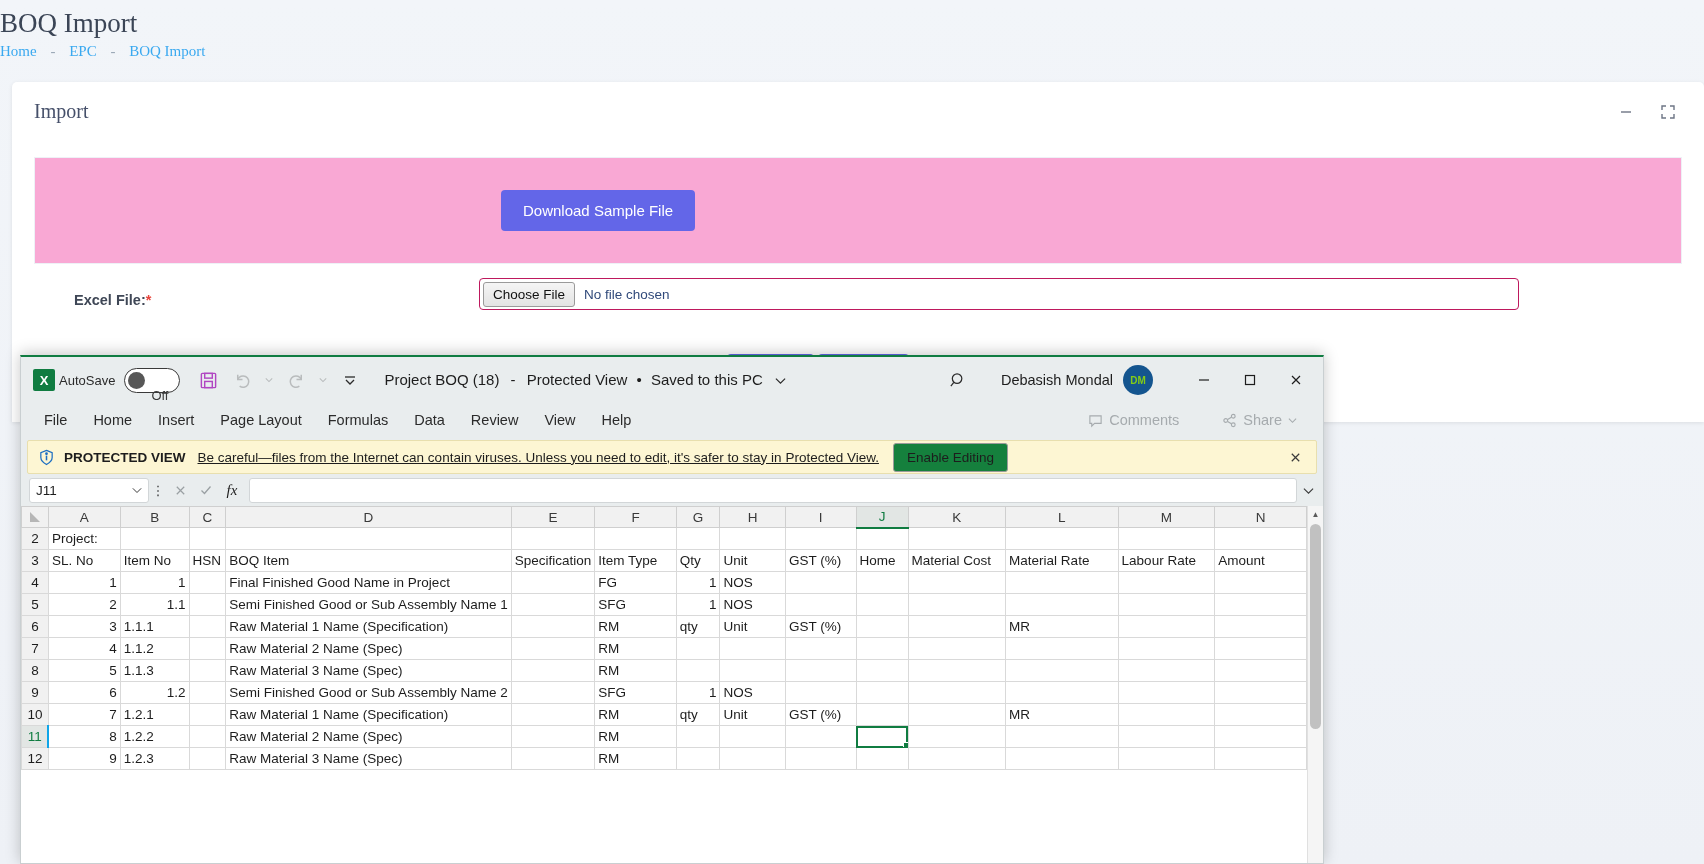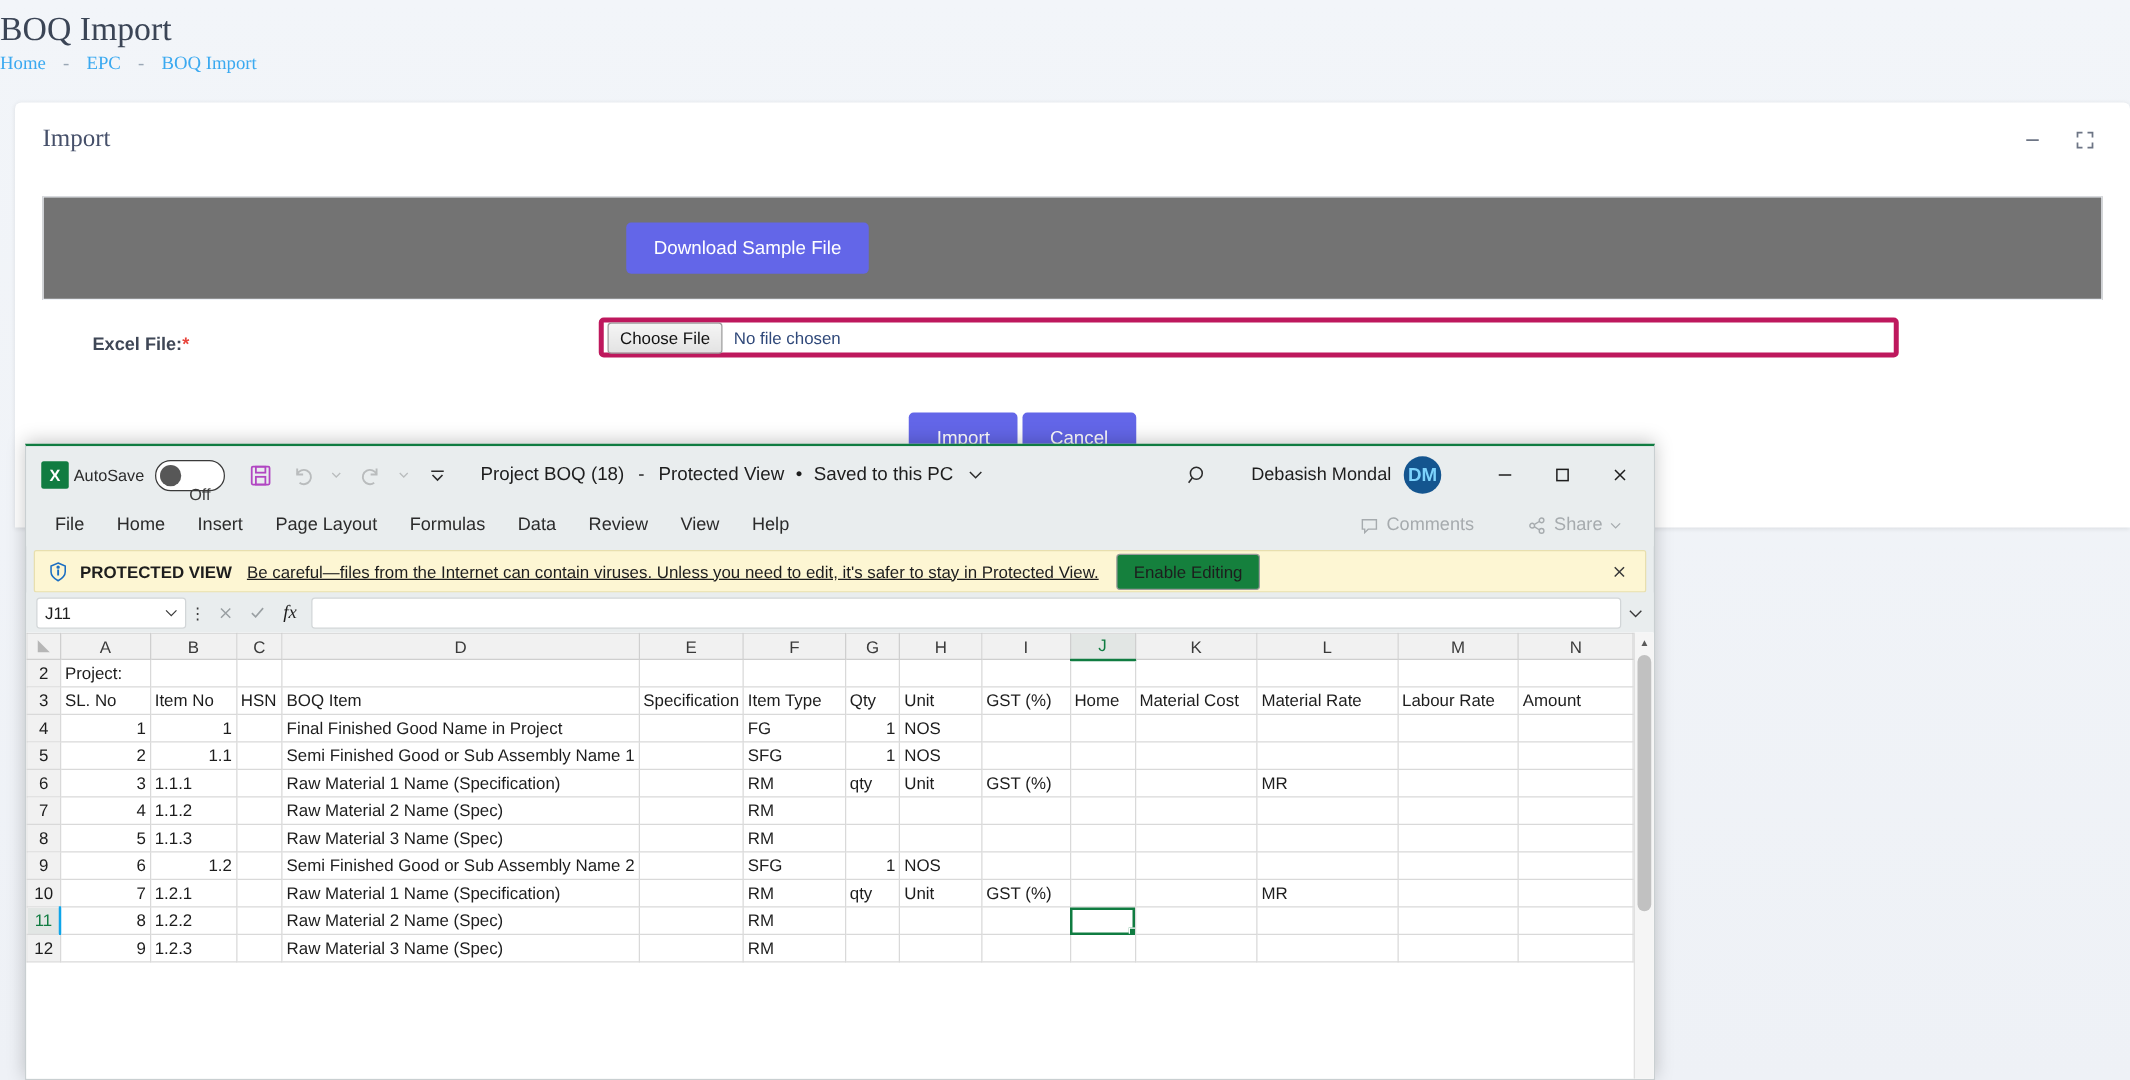--- a/index.html
+++ b/index.html
@@ -37,39 +37,39 @@
     padding:18px 26px 0 22px;
   }
   .card-title {
     font-family:"Liberation Serif", serif;
     font-size:20px; color:#46506a; font-weight:400;
   }
   .card-head-actions { display:flex; align-items:center; gap:22px; color:#6d7585; }
   .icon-btn { width:20px; height:20px; display:flex; align-items:center; justify-content:center; cursor:pointer; }
 
   .sample-strip {
-    margin:34px 22px 0 22px; background:#737373; border:1px solid #eef1f6;
-    padding:20px 0; display:flex; justify-content:flex-start;
+    margin:34px 22px 0 22px; background:#f9a8d4; border:1px solid #eef1f6;
+    padding:32px 0; display:flex; justify-content:flex-start;
   }
   .btn-primary {
     background:#6366e8; color:#fff; border:none; border-radius:4px;
     font-size:15px; padding:12px 22px; cursor:pointer;
     font-family:"Liberation Sans", sans-serif;
   }
   .ds-pos { margin-left:466px; }
 
   .form-row { display:flex; align-items:center; padding:14px 22px 0 22px; }
   .form-label {
     width:445px; font-size:14.5px; font-weight:bold; color:#3f4756;
     padding-left:40px;
     margin-top:12px;
   }
   .req { color:#e8453c; }
   .file-wrap {
-    flex:1; border:4px solid #be185d; border-radius:4px; background:#fff;
+    flex:1; border:1px solid #be185d; border-radius:4px; background:#fff;
     height:32px; display:flex; align-items:center; padding:0 3px;
     max-width:1040px;
   }
   .choose-btn {
     background:linear-gradient(#f5f5f5,#e3e3e3); border:1px solid #9a9a9a;
     border-radius:3px; font-size:13.5px; color:#111; padding:4px 9px;
     cursor:pointer; font-family:"Liberation Sans", sans-serif;
   }
   .no-file { font-size:13.5px; color:#30497a; padding-left:9px; }
 
@@ -102,22 +102,22 @@
   }
   .toggle .knob { width:17px; height:17px; border-radius:50%; background:#575757; }
   .toggle .t-txt { font-size:13px; color:#3a3a3a; margin-left:6px;margin-top:30px; }
   .qat { display:flex; align-items:center; gap:10px; margin-left:16px; }
   .qat .q { width:24px; height:24px; display:flex; align-items:center; justify-content:center; cursor:pointer; }
   .x-title-text { font-size:15px; color:#1d1d1d; margin-left:22px; white-space:nowrap; }
   .x-right { margin-left:auto; display:flex; align-items:center; gap:0; }
   .x-search { width:44px; height:30px; display:flex; align-items:center; justify-content:center; cursor:pointer; }
   .x-user { font-size:14.5px; color:#1d1d1d; margin-right:10px; margin-left:20px; }
   .avatar {
-    width:30px; height:30px; border-radius:50%; background:#14558f; color:#7dd3fc;
-    font-size:15px; font-weight:bold; display:flex; align-items:center; justify-content:center;
+    width:30px; height:30px; border-radius:50%; background:#14558f; color:#84cc16;
+    font-size:10px; font-weight:bold; display:flex; align-items:center; justify-content:center;
   }
   .wbtn { width:46px; height:44px; display:flex; align-items:center; justify-content:center; cursor:pointer; font-size:15px; color:#1d1d1d; }
 
   .x-ribbon { height:34px; display:flex; align-items:center; padding:0 14px; background:#e9edee; }
   .r-tab { font-size:14.5px; color:#2b2b2b; padding:4px 13px; cursor:pointer; border-radius:4px; }
   .r-tab:first-child { padding-left:9px; }
   .r-right { margin-left:auto; display:flex; align-items:center; gap:19px; }
   .r-chip {
     display:flex; align-items:center; gap:6px; font-size:14.5px; color:#a6abae;
     padding:5px 11px; border:1px solid transparent; border-radius:4px; cursor:pointer;

